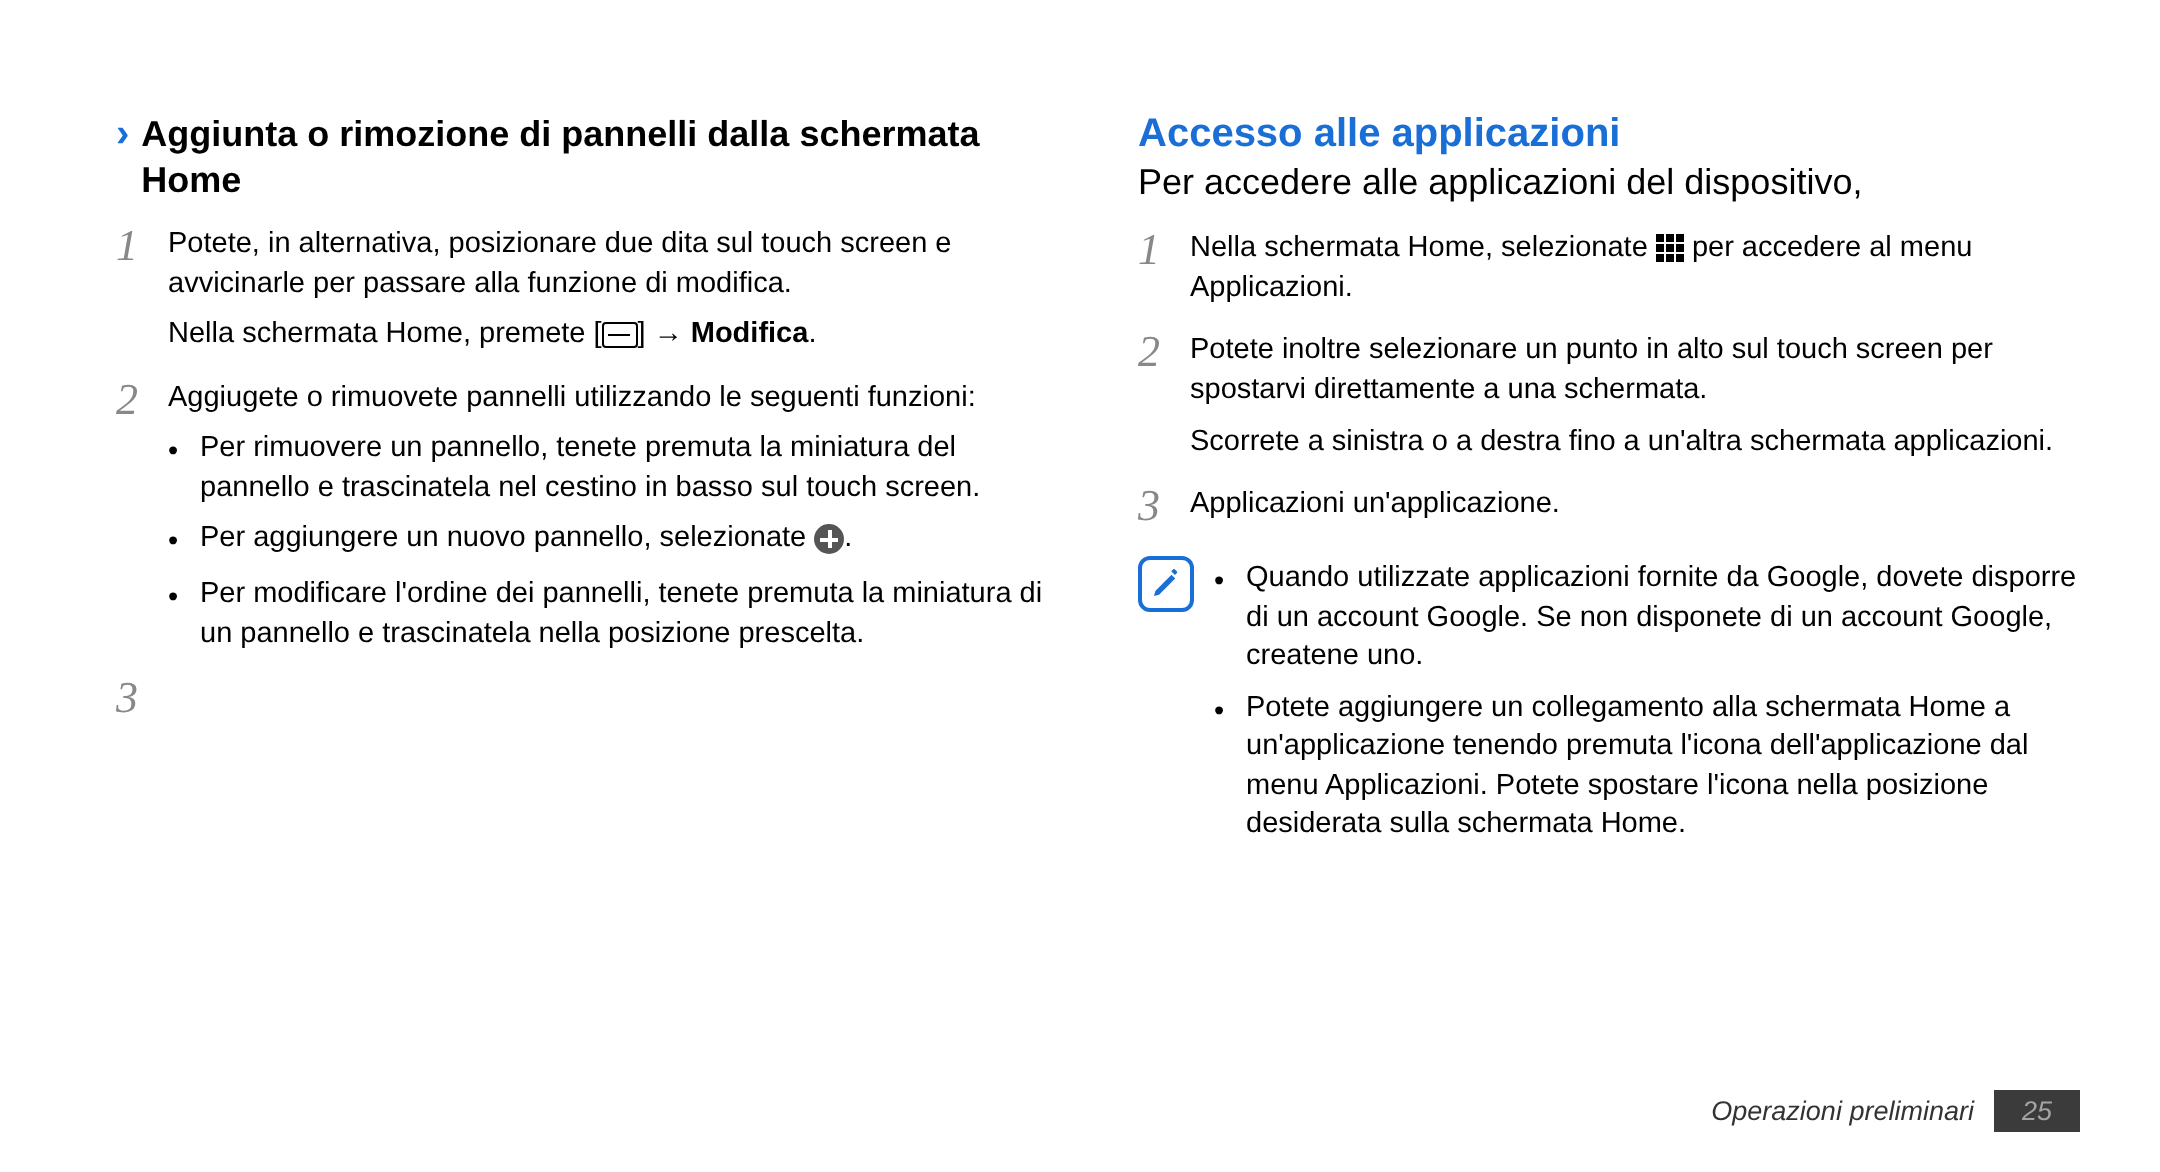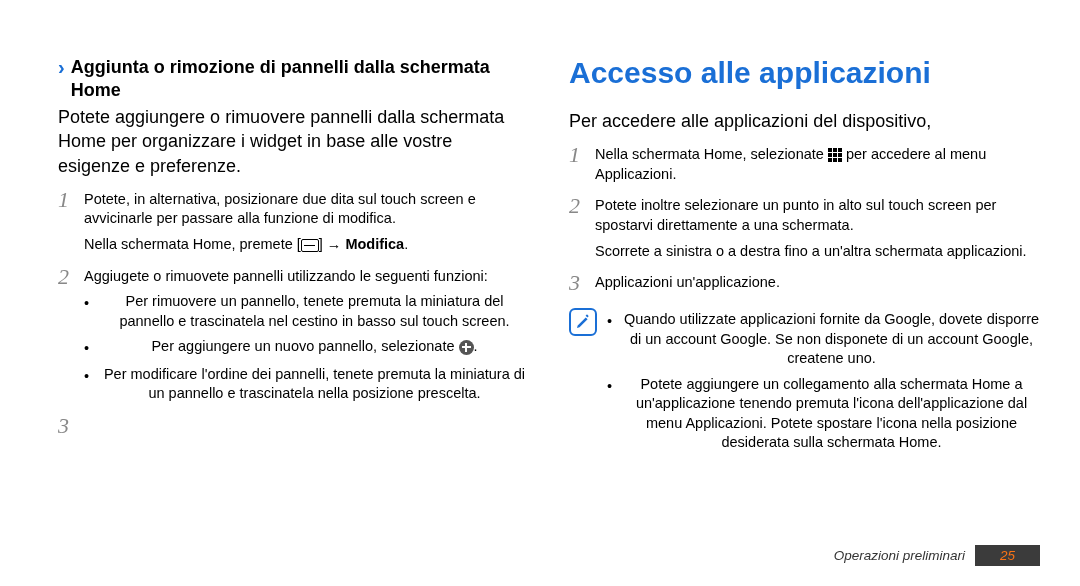--- a/index.html
+++ b/index.html
@@ -74,27 +74,27 @@
     align-items: flex-start;
     font-size: 14.5px;
     line-height: 1.35;
     margin-top: 6px;
   }
   .bullet .dot {
     width: 16px;
     flex-shrink: 0;
     padding-top: 2px;
   }
-  .bullet .btext { flex: 1; text-align: center; }
+  .bullet .btext { flex: 1; }
   .bold { font-weight: 700; }
   .h2 {
     color: #1a6fd6;
-    font-size: 30px;
+    font-size: 20px;
     font-weight: 700;
-    margin-bottom: 19px;
+    margin-bottom: 0;
   }
   .icon-box {
     display: inline-block;
     vertical-align: middle;
     line-height: 0;
   }
   .icon-menu {
     display: inline-block;
     width: 18px; height: 13px;
     border: 1.4px solid #000;
@@ -193,37 +193,36 @@
     bottom: 20px;
     right: 40px;
     font-size: 13.5px;
     display: flex;
     align-items: center;
     gap: 10px;
   }
   .footer-label { font-style: italic; color: #333; }
   .footer-page {
     background: #3b3b3b;
-    color: #f97316;
-    padding: 3px 25px;
+    color: #a3a3a3;
+    padding: 3px 14px;
     font-style: italic;
     font-size: 13.5px;
   }
 </style>
 </head>
 <body>
 
 <div class="columns">
 
   <div class="col">
     <div class="section-heading">
       <span class="chev">›</span>
       <span class="txt">Aggiunta o rimozione di pannelli dalla schermata Home</span>
     </div>
-    <p class="para">Potete aggiungere o rimuovere pannelli dalla schermata Home per organizzare i widget in base alle vostre esigenze e preferenze.</p>
 
     <div class="steps">
 
       <div class="step">
         <div class="step-num">1</div>
         <div class="step-body">
           <p>Potete, in alternativa, posizionare due dita sul touch screen e avvicinarle per passare alla funzione di modifica.</p>
           <p>
             <span>Nella schermata Home, premete [</span><span class="icon-box"><span class="icon-menu"></span></span><span>] → </span><span class="bold">Modifica</span><span>.</span>
           </p>

